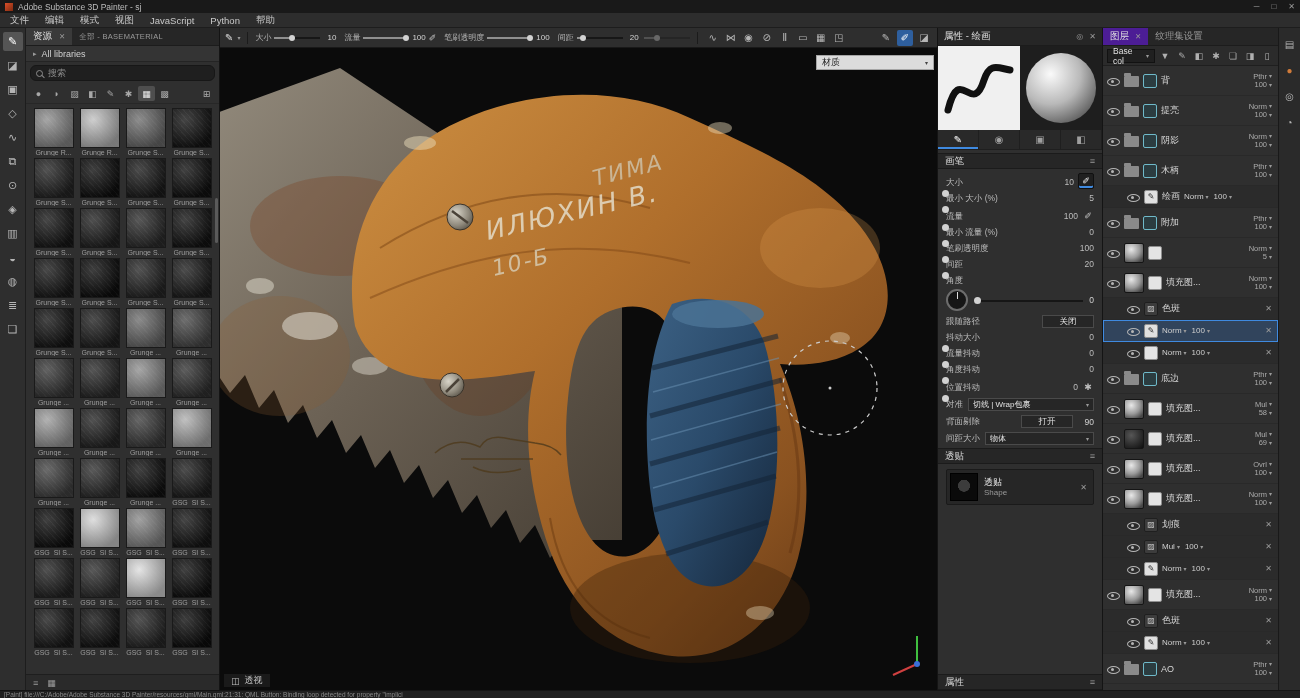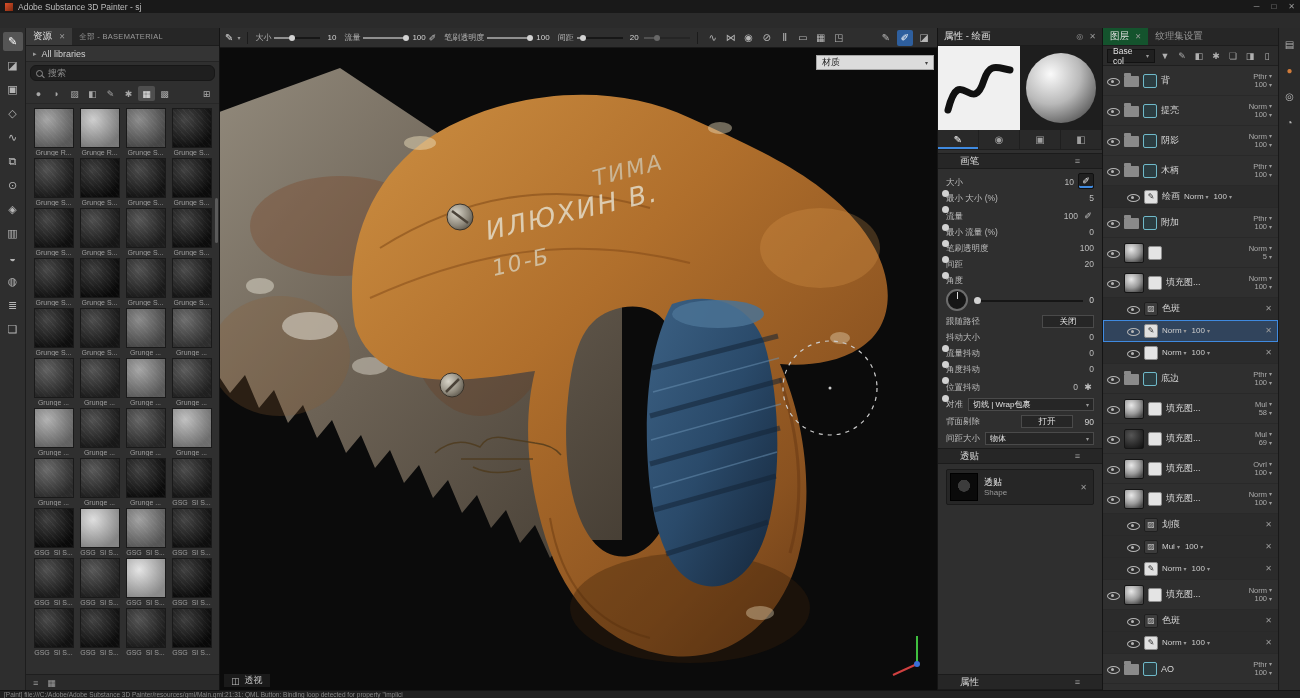--- a/index.html
+++ b/index.html
@@ -68,21 +68,21 @@
 .props{position:absolute;left:937px;top:28px;width:165px;bottom:8px;background:#2f2f2f;border-left:1px solid #141414;overflow:hidden}
 .phdr{height:18px;background:#262626;display:flex;align-items:center;padding:0 6px;gap:5px;border-bottom:1px solid #1c1c1c;font-size:9.5px;color:#e0e0e0}
 .phdr-icons{margin-left:auto;display:flex;gap:6px;color:#9a9a9a;font-size:8px}
 .previews{display:flex;height:84px;background:#242424}
 .stroke-preview{flex:1;background:#f0f0f0}
 .sphere-preview{flex:1;background:#1e1e1e;display:flex;align-items:center;justify-content:center}
 .sphere-ball{width:70px;height:70px;border-radius:50%;background:radial-gradient(circle at 35% 30%,#fafafa,#b9b9b9 45%,#5f5f5f 80%,#2e2e2e)}
 .ptabs{height:20px;display:flex;border-bottom:1px solid #1f1f1f;background:#292929}
 .ptab{flex:1;display:flex;align-items:center;justify-content:center;font-size:10px;color:#9f9f9f;border-right:1px solid #1f1f1f}
 .ptab.active{color:#fff;box-shadow:inset 0 -2px 0 #3f8ae0}
-.psection{height:16px;background:#262626;display:flex;align-items:center;justify-content:space-between;padding:0 22px;font-size:9.5px;color:#d8d8d8;border-top:1px solid #1b1b1b;border-bottom:1px solid #1b1b1b;margin-top:3px}
+.psection{height:16px;background:#262626;display:flex;align-items:center;justify-content:space-between;padding:0 7px;font-size:9.5px;color:#d8d8d8;border-top:1px solid #1b1b1b;border-bottom:1px solid #1b1b1b;margin-top:3px}
 .psection .sec-ico{color:#9a9a9a;font-size:9px}
 .prow{display:flex;align-items:flex-end;gap:4px;padding:4px 8px 0 8px}
 .pmain{flex:1}
 .phead{display:flex;justify-content:space-between;font-size:8.5px;color:#bcbcbc;white-space:nowrap}
 .ptrack{position:relative;height:9px;margin-top:1px}
 .ptrack::before{content:'';position:absolute;left:0;right:0;top:4px;height:2px;background:#161616}
 .pfill{position:absolute;left:0;top:4px;height:2px;background:#9a9a9a;width:var(--fill)}
 .pknob{position:absolute;top:1px;left:calc(var(--fill) - 4px);width:7px;height:7px;border-radius:50%;background:#d2d2d2}
 .pressure-btn{width:16px;height:16px;background:#1f1f1f;border:1px solid #101010;border-radius:2px;color:#e8e8e8;display:flex;align-items:center;justify-content:center;font-size:9px;box-shadow:inset 0 -2px 0 #3f8ae0;flex:none}
 .pen-ico,.gear-ico{width:12px;height:14px;color:#bdbdbd;font-size:9px;display:flex;align-items:center;justify-content:center;flex:none}
@@ -106,21 +106,21 @@
 .sttitle{font-size:9px;color:#e6e6e6}
 .stsub{font-size:8px;color:#9a9a9a}
 .stclose{color:#9a9a9a;font-size:8px;padding-right:3px}
 .props-bottom{position:absolute;left:0;right:0;bottom:0}
 .props-bottom .psection{margin-top:9px}
 
 
 .layers{position:absolute;left:1102px;top:28px;width:176px;bottom:8px;background:#2f2f2f;border-left:1px solid #141414;overflow:hidden}
 .ltabs{height:18px;background:#262626;display:flex;align-items:stretch;border-bottom:1px solid #1c1c1c}
 .ltab{display:flex;align-items:center;padding:0 7px;gap:6px;font-size:9.5px;color:#e2e2e2}
-.ltab.active{background:#14532d}
+.ltab.active{background:#4c1d95}
 .ltab.inactive{color:#9b9b9b}
 .ltoolbar{height:20px;display:flex;align-items:center;gap:3px;padding:0 4px;border-bottom:1px solid #1f1f1f;background:#2b2b2b}
 .lt-select{height:14px;background:#202020;border:1px solid #121212;display:flex;align-items:center;gap:5px;padding:0 5px;font-size:8.5px;color:#e0e0e0}
 .lt-ico{width:14px;height:15px;display:flex;align-items:center;justify-content:center;color:#b0b0b0;font-size:9px}
 .lt-ico.last{margin-left:auto}
 .llist{position:absolute;top:38px;left:0;right:0;bottom:0;overflow:hidden}
 .lrow{height:30px;display:flex;align-items:center;gap:4px;padding:0 4px;border-bottom:1px solid #292929;background:#2f2f2f}
 .lrow.sub{height:22px;padding-left:24px;background:#2b2b2b}
 .lrow.sel{outline:1px solid #3f8ae0;outline-offset:-1px;background:#31445c}
 .eye{width:13px;height:12px;position:relative;flex:none}
@@ -160,20 +160,30 @@
   <div class="titlebar">
     <span class="app-icon"></span>
     <span>Adobe Substance 3D Painter - sj</span>
     <span class="win-controls">
       <span>─</span>
       <span>□</span>
       <span>✕</span>
     </span>
   </div>
 
+  <div class="menubar">
+
+  <span class="menu-item">文件</span>
+      <span class="menu-item">编辑</span>
+      <span class="menu-item">模式</span>
+      <span class="menu-item">视图</span>
+      <span class="menu-item">JavaScript</span>
+      <span class="menu-item">Python</span>
+      <span class="menu-item">帮助</span>
+    </div>
 
   <div class="toolstrip">
 
   <span class="tool active">✎</span>
       <span class="tool">◪</span>
       <span class="tool">▣</span>
       <span class="tool">◇</span>
       <span class="tool">∿</span>
       <span class="tool">⧉</span>
       <span class="tool">⊙</span>

